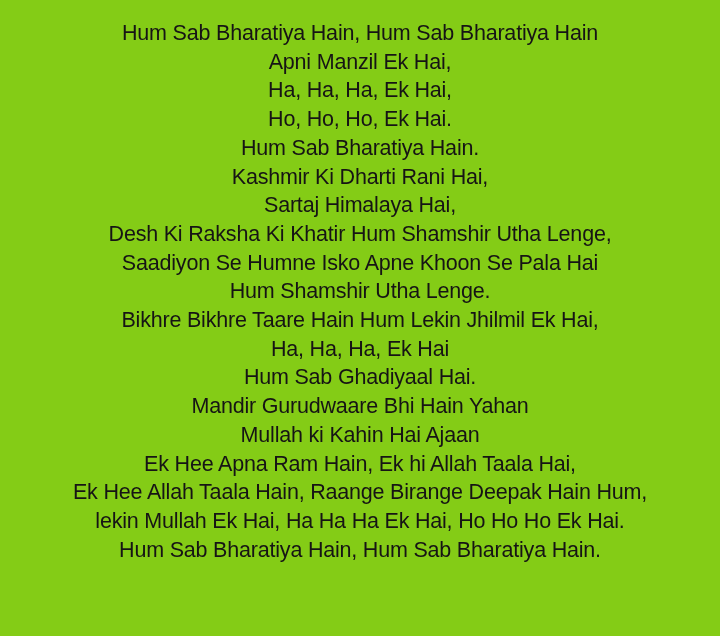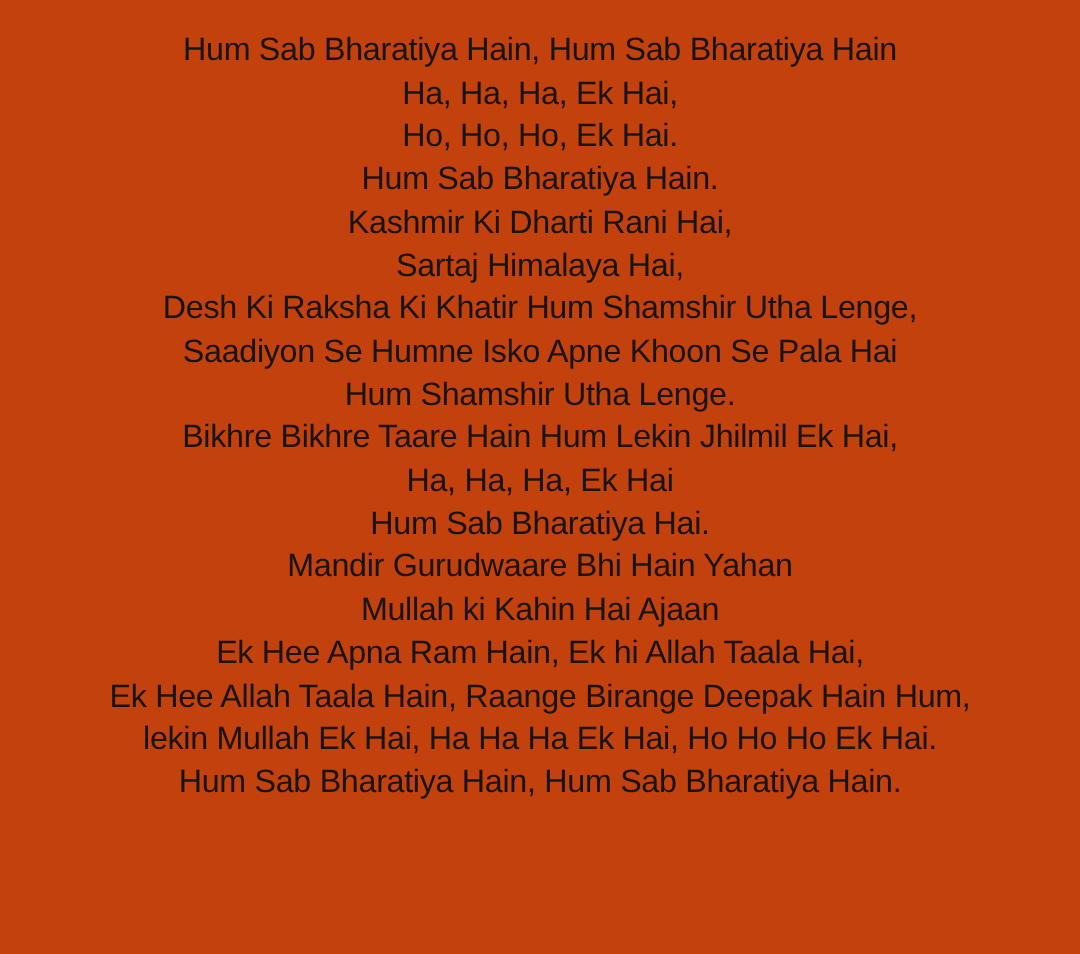--- a/index.html
+++ b/index.html
@@ -3,21 +3,21 @@
 <meta charset="utf-8">
 <style>
   html, body {
     margin: 0;
     padding: 0;
     background: #ffffff;
   }
   .page {
     width: 720px;
     height: 636px;
-    background: #c2410c;
+    background: #84cc16;
     overflow: hidden;
     box-sizing: border-box;
     padding-top: 19px;
   }
   .lyrics {
     width: 100%;
     text-align: center;
     font-family: "Liberation Sans", "DejaVu Sans", sans-serif;
     color: #161415;
     font-size: 21.5px;
@@ -28,31 +28,32 @@
   .lyrics-line {
     white-space: nowrap;
   }
 </style>
 </head>
 <body>
 
 <div class="page">
   <div class="lyrics" id="lyrics">
       <div class="lyrics-line">Hum Sab Bharatiya Hain, Hum Sab Bharatiya Hain</div>
+      <div class="lyrics-line">Apni Manzil Ek Hai,</div>
       <div class="lyrics-line">Ha, Ha, Ha, Ek Hai,</div>
       <div class="lyrics-line">Ho, Ho, Ho, Ek Hai.</div>
       <div class="lyrics-line">Hum Sab Bharatiya Hain.</div>
       <div class="lyrics-line">Kashmir Ki Dharti Rani Hai,</div>
       <div class="lyrics-line">Sartaj Himalaya Hai,</div>
       <div class="lyrics-line">Desh Ki Raksha Ki Khatir Hum Shamshir Utha Lenge,</div>
       <div class="lyrics-line">Saadiyon Se Humne Isko Apne Khoon Se Pala Hai</div>
       <div class="lyrics-line">Hum Shamshir Utha Lenge.</div>
       <div class="lyrics-line">Bikhre Bikhre Taare Hain Hum Lekin Jhilmil Ek Hai,</div>
       <div class="lyrics-line">Ha, Ha, Ha, Ek Hai</div>
-      <div class="lyrics-line">Hum Sab Bharatiya Hai.</div>
+      <div class="lyrics-line">Hum Sab Ghadiyaal Hai.</div>
       <div class="lyrics-line">Mandir Gurudwaare Bhi Hain Yahan</div>
       <div class="lyrics-line">Mullah ki Kahin Hai Ajaan</div>
       <div class="lyrics-line">Ek Hee Apna Ram Hain, Ek hi Allah Taala Hai,</div>
       <div class="lyrics-line">Ek Hee Allah Taala Hain, Raange Birange Deepak Hain Hum,</div>
       <div class="lyrics-line">lekin Mullah Ek Hai, Ha Ha Ha Ek Hai, Ho Ho Ho Ek Hai.</div>
       <div class="lyrics-line">Hum Sab Bharatiya Hain, Hum Sab Bharatiya Hain.</div>
     </div>
 </div>
 
 </body></html>

